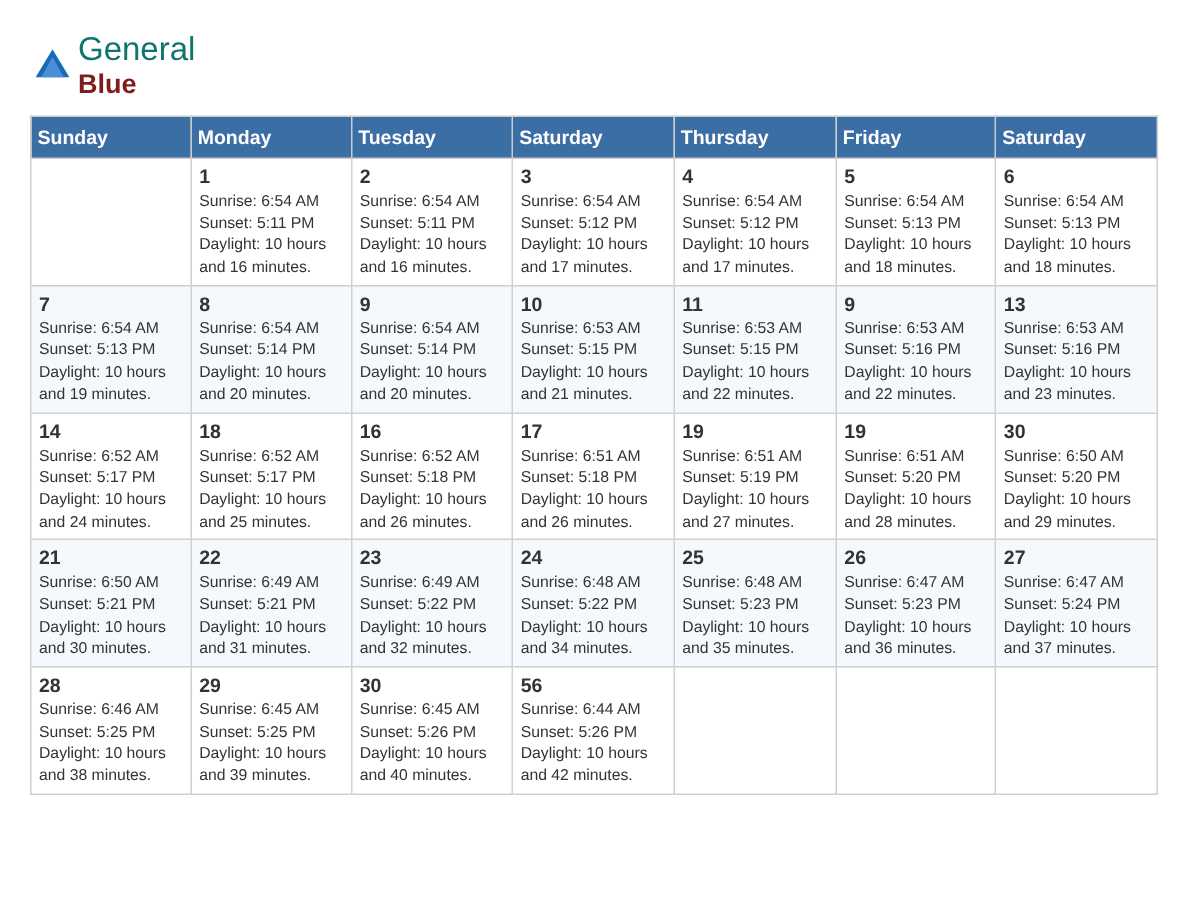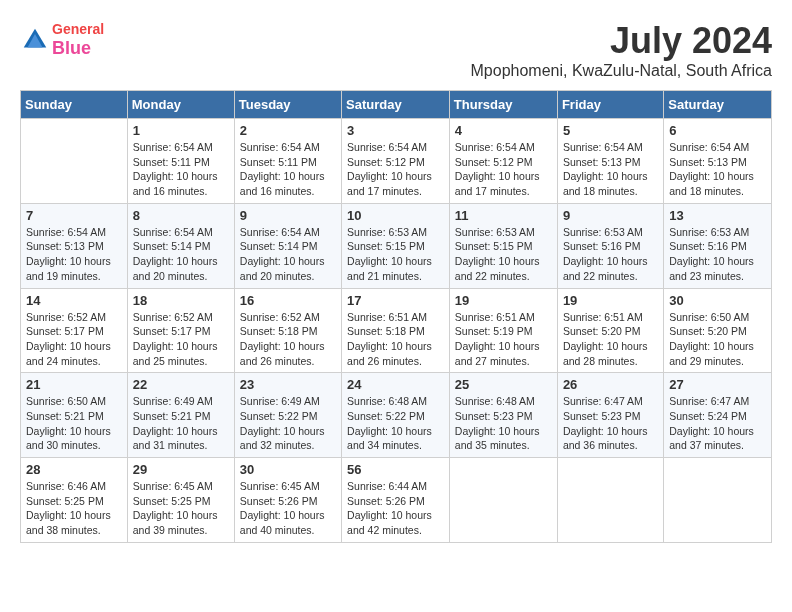--- a/index.html
+++ b/index.html
@@ -14,28 +14,28 @@
       display: flex;
       justify-content: space-between;
       align-items: flex-start;
       margin-bottom: 10px;
     }
     .logo {
       display: flex;
       align-items: center;
     }
     .logo-text-general {
-      font-size: 14px;
-      font-weight: bold;
-      color: #ef4444;
+      font-size: 22px;
+      font-weight: normal;
+      color: #0f766e;
     }
     .logo-text-blue {
       font-size: 18px;
       font-weight: bold;
-      color: #ec4899;
+      color: #7f1d1d;
     }
     .logo-icon {
       width: 30px;
       height: 30px;
       margin-right: 2px;
     }
     .title-block {
       text-align: right;
     }
     .month-title {
@@ -99,24 +99,20 @@
   <div class="logo">
     <svg class="logo-icon" viewBox="0 0 40 40">
       <polygon points="20,5 35,30 5,30" fill="#1a6bb5"></polygon>
       <polygon points="20,12 30,30 10,30" fill="#4a90d9"></polygon>
     </svg>
     <div>
       <span class="logo-text-general">General</span><br>
       <span class="logo-text-blue">Blue</span>
     </div>
   </div>
-  <div class="title-block">
-    <div class="month-title">July 2024</div>
-    <div class="location-title">Mpophomeni, KwaZulu-Natal, South Africa</div>
-  </div>
 </div>
 
 <table>
   <thead>
     <tr>
     <th>Sunday</th>
         <th>Monday</th>
         <th>Tuesday</th>
         <th>Saturday</th>
         <th>Thursday</th>

